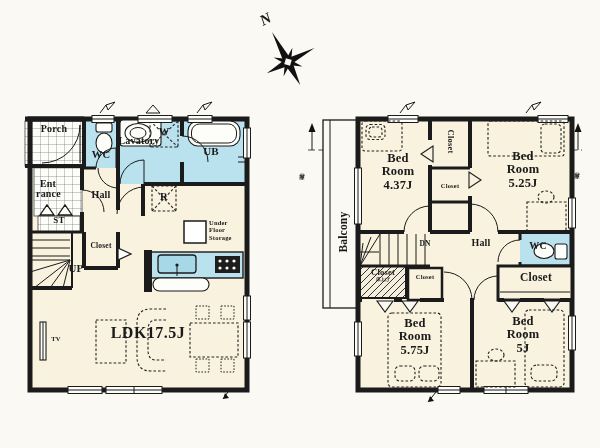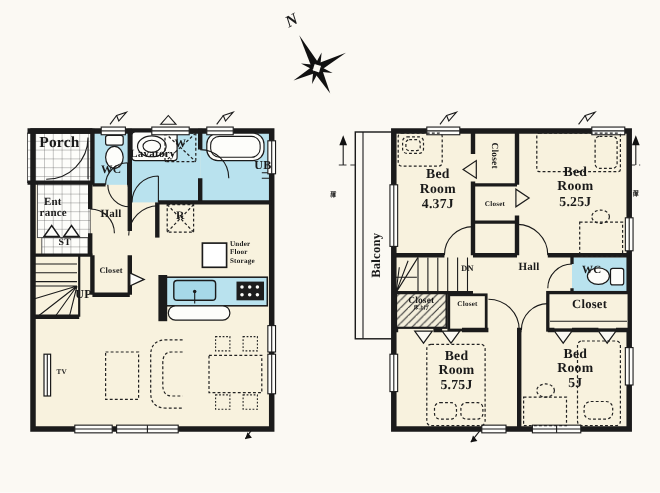--- a/index.html
+++ b/index.html
@@ -230,36 +230,37 @@
         <rect x="419" y="366" width="20" height="15" rx="5"></rect>
     <rect x="525" y="310" width="39" height="77" rx="4"></rect>
     <rect x="531" y="365" width="26" height="16" rx="6"></rect>
     <rect x="476" y="361" width="39" height="26"></rect>
     <ellipse cx="496" cy="355" rx="8" ry="6"></ellipse>
   </g>
 </svg>
 
 <div class="lb" style="left:252px;top:12px;width:28px;font-size:15px;font-style:italic;transform:rotate(-28deg);">N</div>
 
-<div class="lb" style="left:29px;top:124px;width:50px;font-size:14px;">Porch</div>
+<div class="lb" style="left:29px;top:124px;width:50px;font-size:10px;">Porch</div>
 <div class="lb" style="left:86px;top:149px;width:30px;font-size:10.5px;">WC</div>
 <div class="lb" style="left:108px;top:136px;width:62px;font-size:10px;">Lavatory</div>
 <div class="lb" style="left:154px;top:126px;width:20px;font-size:10.5px;">W</div>
-<div class="lb" style="left:196px;top:146px;width:30px;font-size:11px;margin-left:28px;">UB</div>
+<div class="lb" style="left:196px;top:146px;width:30px;font-size:11px;">UB</div>
 <div class="lb" style="left:36px;top:179px;width:24px;font-size:10px;line-height:0.98;">Ent
 rance</div>
 <div class="lb" style="left:83px;top:190px;width:36px;font-size:10px;">Hall</div>
 <div class="lb" style="left:47px;top:216px;width:24px;font-size:9px;text-align:center;">ST</div>
 <div class="lb" style="left:154px;top:191px;width:20px;font-size:10.5px;">R</div>
 <div class="lb" style="left:83px;top:242px;width:36px;font-size:7.5px;">Closet</div>
 <div class="lb" style="left:209px;top:219px;width:40px;font-size:6.5px;text-align:left;line-height:1.15;">Under
 Floor
 Storage</div>
 <div class="lb" style="left:63px;top:263px;width:26px;font-size:11px;">UP</div>
 <div class="lb" style="left:47px;top:336px;width:18px;font-size:6.5px;">TV</div>
+<div class="lb" style="left:93px;top:325px;width:110px;font-size:16px;letter-spacing:0.5px;">LDK17.5J</div>
 
 <div class="lb" style="left:303px;top:226px;width:80px;font-size:11.5px;transform:rotate(-90deg);">Balcony</div>
 <div class="lb" style="left:368px;top:152px;width:60px;font-size:12.5px;">Bed
 Room
 4.37J</div>
 <div class="lb" style="left:428px;top:137px;width:44px;font-size:8.5px;transform:rotate(90deg);">Closet</div>
 <div class="lb" style="left:432px;top:183px;width:36px;font-size:6.5px;">Closet</div>
 <div class="lb" style="left:491px;top:150px;width:64px;font-size:12.5px;">Bed
 Room
 5.25J</div>

